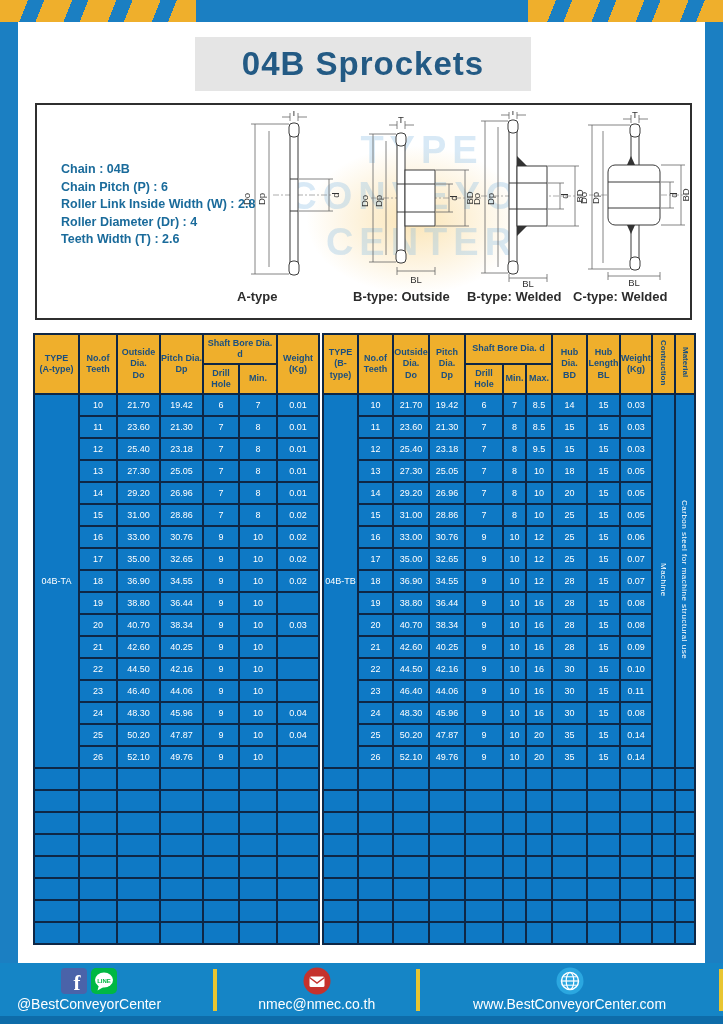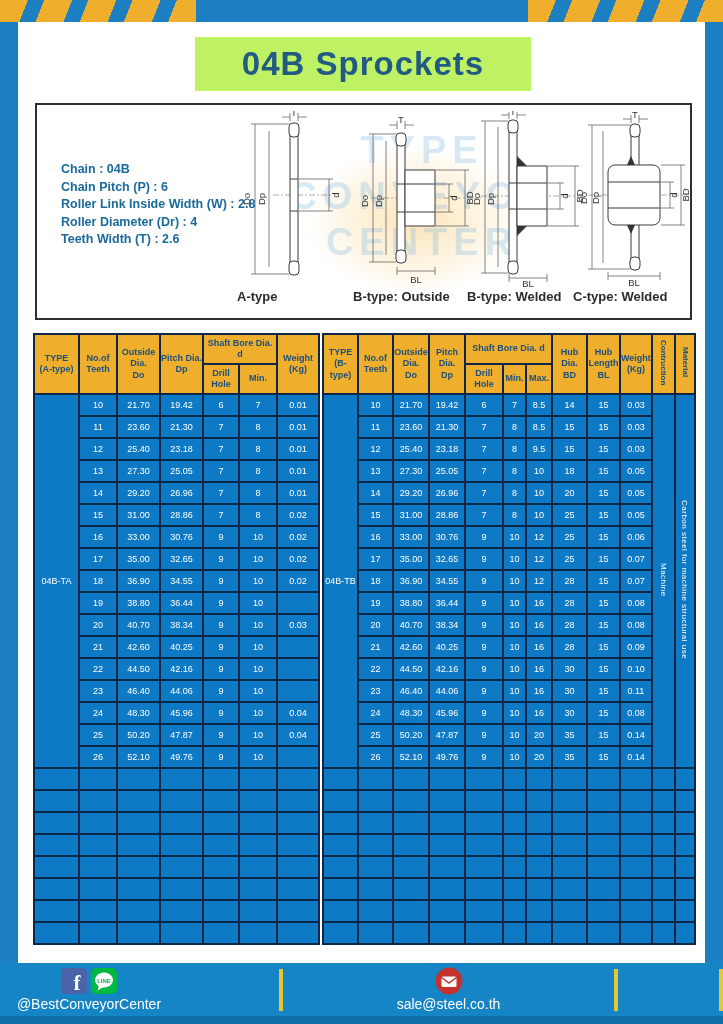--- a/index.html
+++ b/index.html
@@ -12,21 +12,21 @@
   .stripe-band{
     position:absolute;top:0;height:22px;
     background:repeating-linear-gradient(112deg,#efaf2c 0 26px,#1b7fc2 26px 41px);
   }
   .stripe-left{left:0;width:196px;}
   .stripe-right{left:528px;width:195px;}
 
   .page{position:absolute;left:18px;top:22px;width:687px;height:941px;background:#ffffff;}
 
   .title-banner{
-    position:absolute;left:177px;top:15px;width:336px;height:54px;background:#bef264;
+    position:absolute;left:177px;top:15px;width:336px;height:54px;background:#e5e5e5;
     display:flex;align-items:center;justify-content:center;
   }
   .title-banner span{font-size:33px;font-weight:bold;color:#235a84;letter-spacing:1px;}
 
   .diagram-box{position:absolute;left:17px;top:81px;width:653px;height:213px;border:2px solid #2f2f2f;background:#fff;}
   .specs{position:absolute;left:24px;top:56px;z-index:2;}
   .spec-line{font-size:12.5px;font-weight:bold;color:#1a6b9b;line-height:17.5px;white-space:nowrap;}
 
   .watermark{
     position:absolute;left:250px;top:22px;width:270px;text-align:center;z-index:0;
@@ -895,19 +895,30 @@
     </div>
     <div class="footer-text">@BestConveyorCenter</div>
   </div>
   <div class="footer-divider"></div>
   <div class="footer-sec sec-email">
     <svg width="28" height="28">
       <circle cx="14" cy="14" r="13.5" fill="#c5322d"></circle>
       <rect x="6.5" y="9.5" width="15" height="10.5" rx="1.5" fill="#fff"></rect>
       <polyline points="6.5,10.5 14,16 21.5,10.5" fill="none" stroke="#c5322d" stroke-width="1.5"></polyline>
     </svg>
-    <div class="footer-text">sale@steel.co.th</div>
+    <div class="footer-text">nmec@nmec.co.th</div>
   </div>
   <div class="footer-divider"></div>
+  <div class="footer-sec sec-web">
+    <svg width="28" height="28">
+      <circle cx="14" cy="14" r="13.5" fill="#2ba7e0"></circle>
+      <circle cx="14" cy="14" r="8.5" fill="none" stroke="#fff" stroke-width="1.5"></circle>
+      <ellipse cx="14" cy="14" rx="3.8" ry="8.5" fill="none" stroke="#fff" stroke-width="1.2"></ellipse>
+      <line x1="5.5" y1="14" x2="22.5" y2="14" stroke="#fff" stroke-width="1.2"></line>
+      <line x1="7.5" y1="9.8" x2="20.5" y2="9.8" stroke="#fff" stroke-width="1"></line>
+      <line x1="7.5" y1="18.2" x2="20.5" y2="18.2" stroke="#fff" stroke-width="1"></line>
+    </svg>
+    <div class="footer-text">www.BestConveyorCenter.com</div>
+  </div>
   <div class="footer-divider"></div>
 </div>
 
 <div class="bottom-strip"></div>
 
 </body></html>

